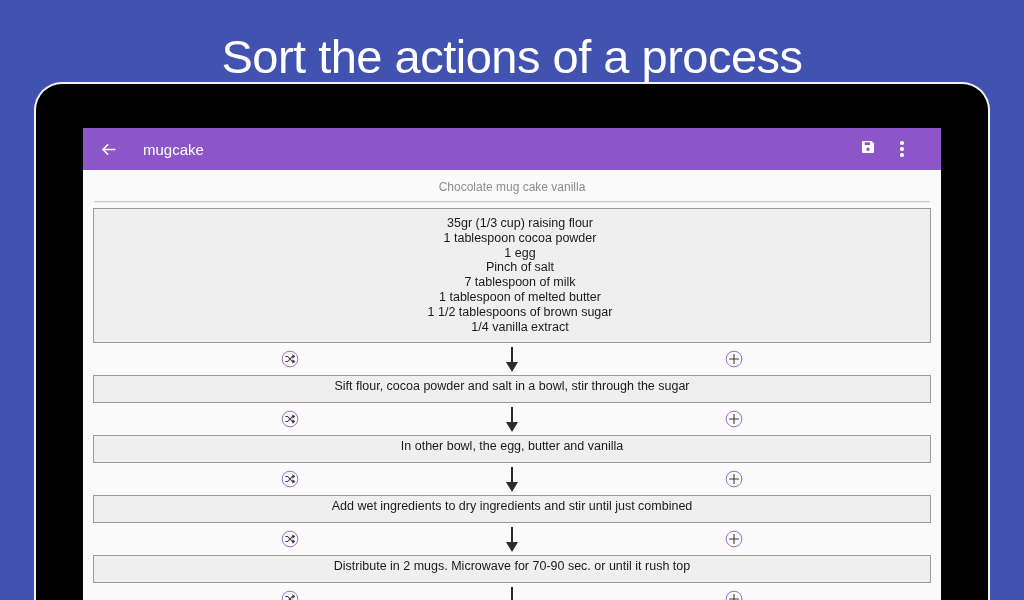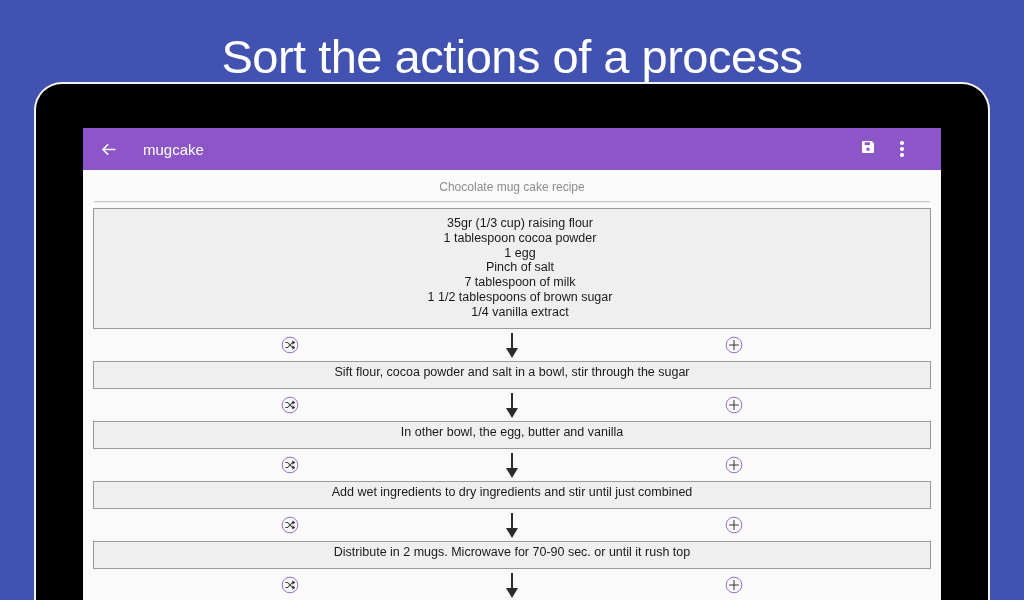--- a/index.html
+++ b/index.html
@@ -176,30 +176,31 @@
         <span class="dots">
           <i></i>
             <i></i>
             <i></i>
         </span>
       </div>
     </div>
 
     <div class="content">
 
-      <div class="recipe-title">Chocolate mug cake recipe</div>
+      <div class="recipe-title">Chocolate mug cake vanilla</div>
 
       <div class="title-divider"></div>
 
       <div class="box ingredients-box">
         <div>35gr (1/3 cup) raising flour</div>
         <div>1 tablespoon cocoa powder</div>
         <div>1 egg</div>
         <div>Pinch of salt</div>
         <div>7 tablespoon of milk</div>
+        <div>1 tablespoon of melted butter</div>
         <div>1 1/2 tablespoons of brown sugar</div>
         <div>1/4 vanilla extract</div>
       </div>
 
       <div class="connector">
         <div class="icon-btn shuffle-btn">
           <span>
             <svg width="20" height="20" viewBox="0 0 24 24" fill="none" stroke="#9b6fd0" stroke-width="1.2">
               <circle cx="12" cy="12" r="9.4"></circle>
               <g stroke="#3a3a3a" stroke-width="1.25" stroke-linecap="round" stroke-linejoin="round">

